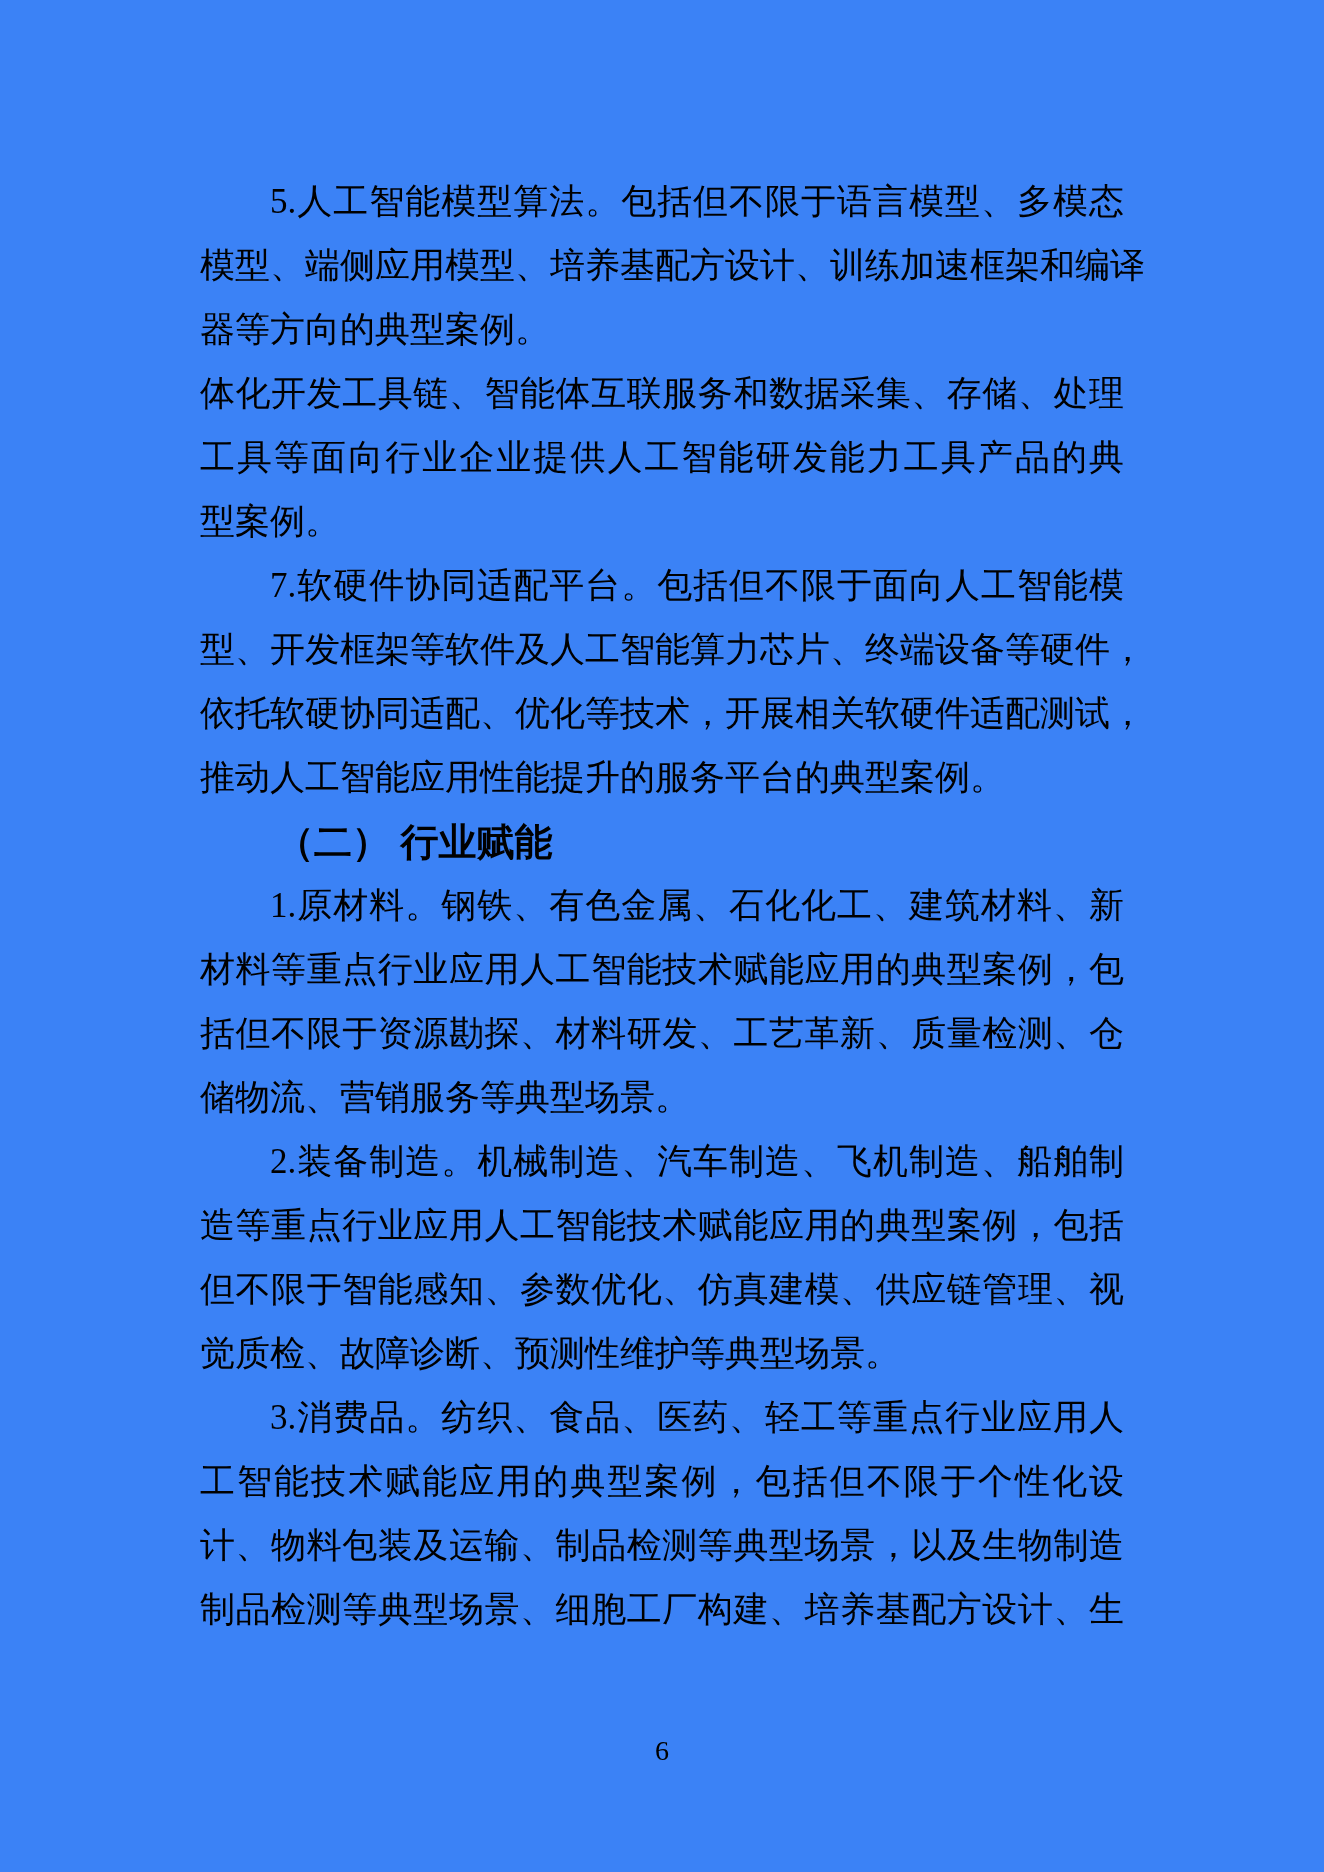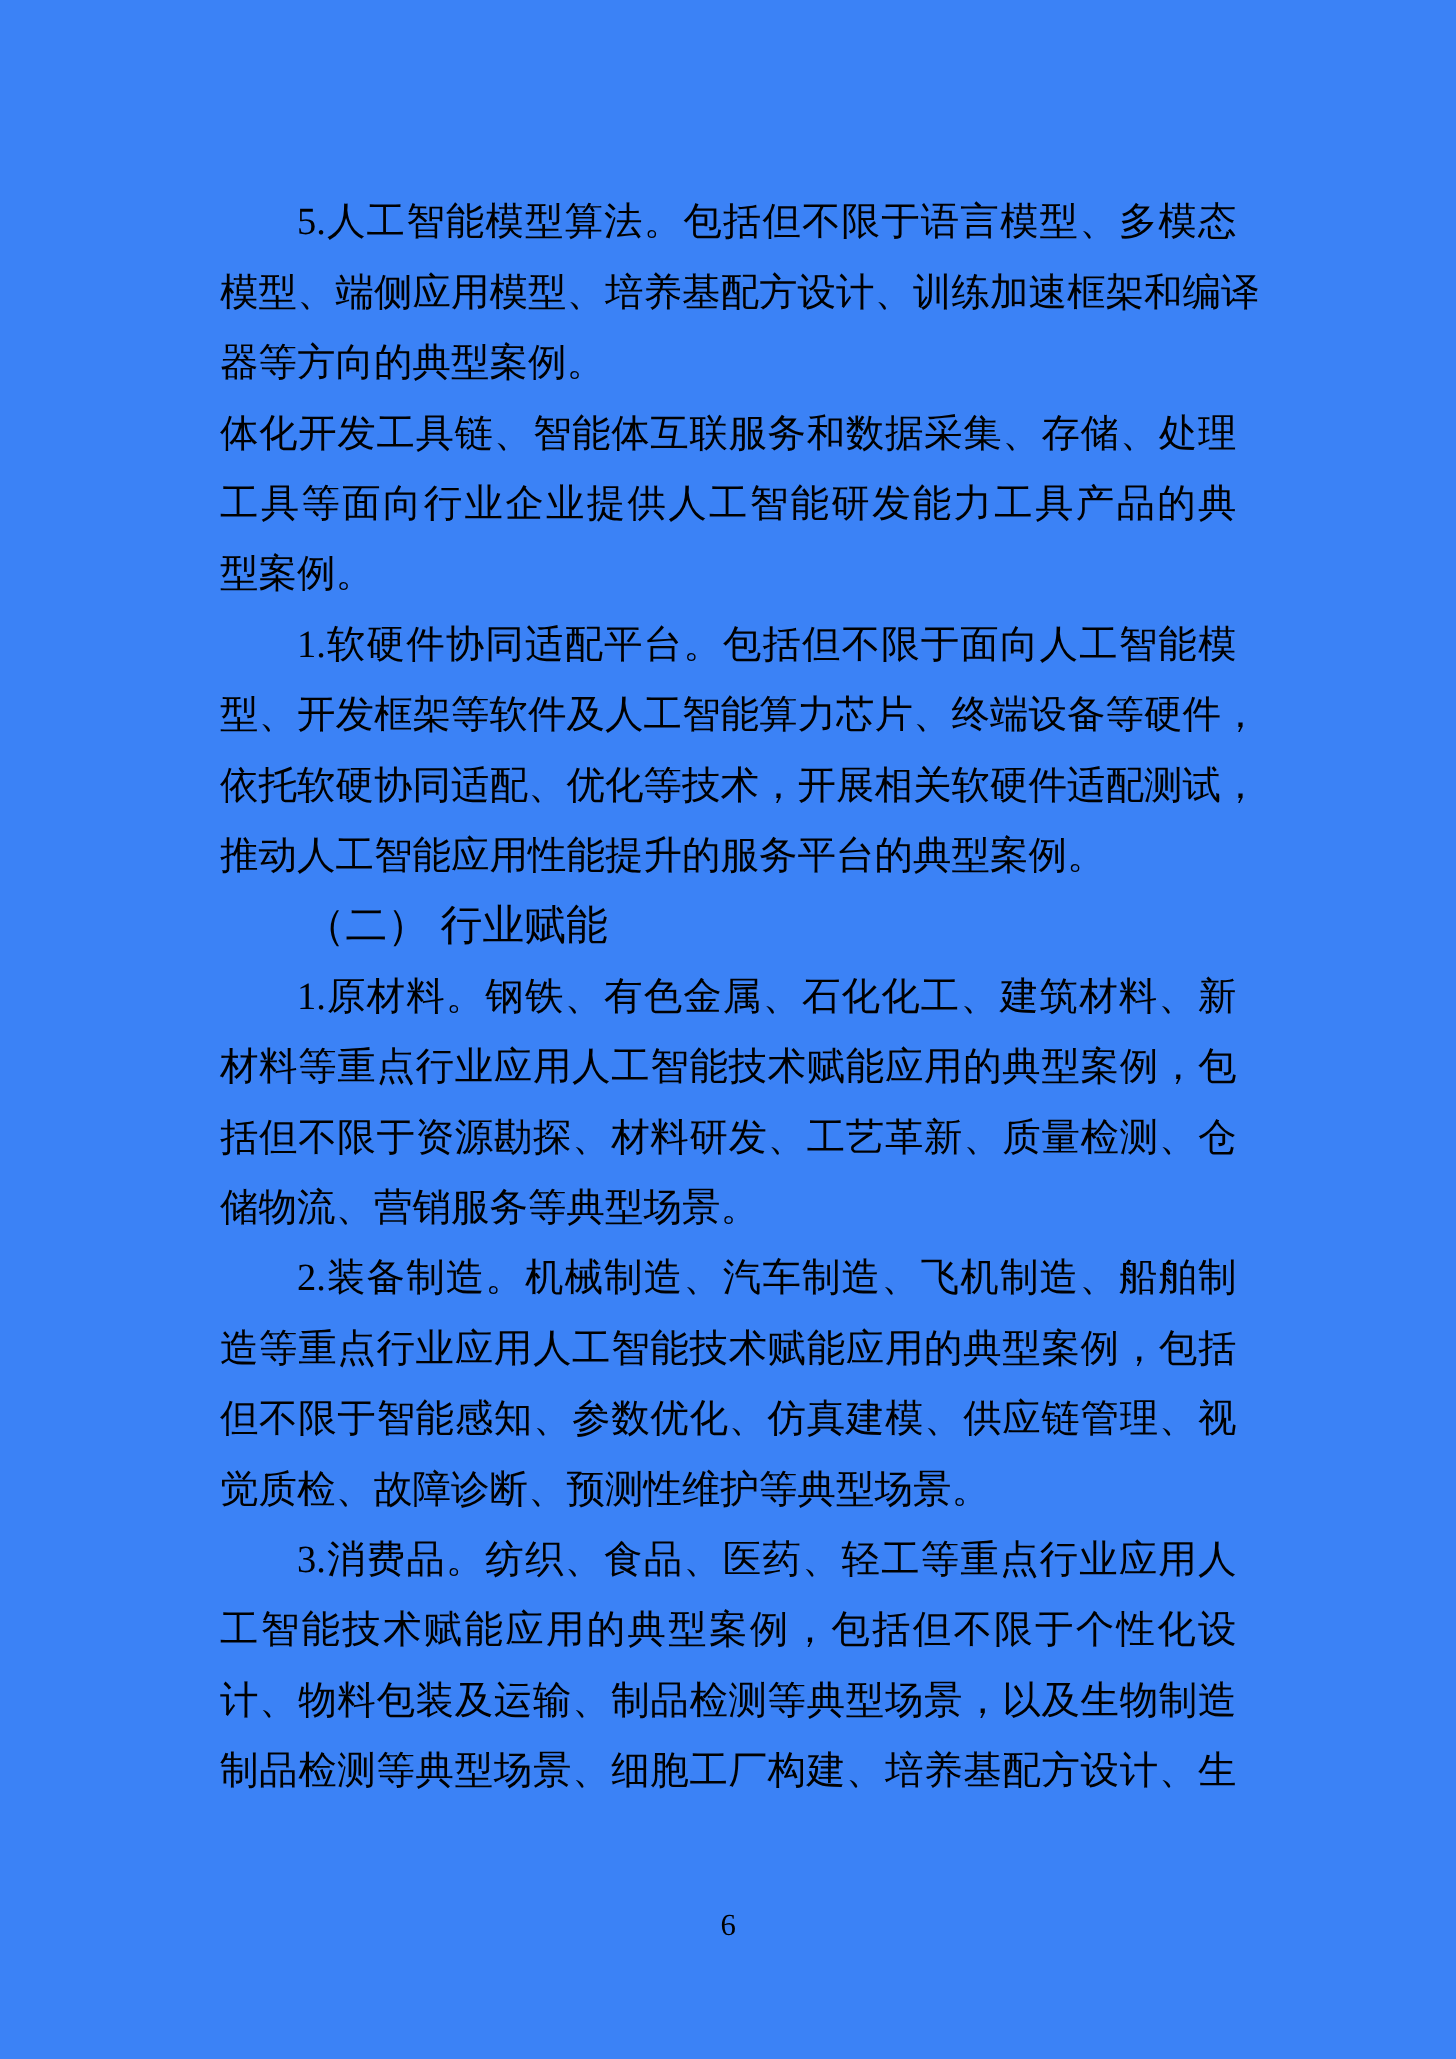--- a/index.html
+++ b/index.html
@@ -43,21 +43,21 @@
   .ln.end {
     text-align: center;
     text-align-last: left;
   }
   .heading {
     height: 64px;
     margin: 0;
     text-indent: 2em;
     white-space: nowrap;
     font-family: "Liberation Sans", "DejaVu Sans", sans-serif;
-    font-weight: normal;
+    font-weight: bold;
     font-size: 38px;
     line-height: 64px;
     text-align: left;
   }
   .footer {
     position: absolute;
     top: 1736px;
     left: 0;
     width: 1324px;
     text-align: center;
@@ -78,21 +78,21 @@
       <div class="ln end">器等方向的典型案例。</div>
     </div>
 
     <div class="para">
       <div class="ln">体化开发工具链、智能体互联服务和数据采集、存储、处理</div>
       <div class="ln">工具等面向行业企业提供人工智能研发能力工具产品的典</div>
       <div class="ln end">型案例。</div>
     </div>
 
     <div class="para">
-      <div class="ln first">1.软硬件协同适配平台。包括但不限于面向人工智能模</div>
+      <div class="ln first">7.软硬件协同适配平台。包括但不限于面向人工智能模</div>
       <div class="ln">型、开发框架等软件及人工智能算力芯片、终端设备等硬件，</div>
       <div class="ln">依托软硬协同适配、优化等技术，开展相关软硬件适配测试，</div>
       <div class="ln end">推动人工智能应用性能提升的服务平台的典型案例。</div>
     </div>
 
     <div class="heading">（二） 行业赋能</div>
 
     <div class="para">
       <div class="ln first">1.原材料。钢铁、有色金属、石化化工、建筑材料、新</div>
       <div class="ln">材料等重点行业应用人工智能技术赋能应用的典型案例，包</div>

